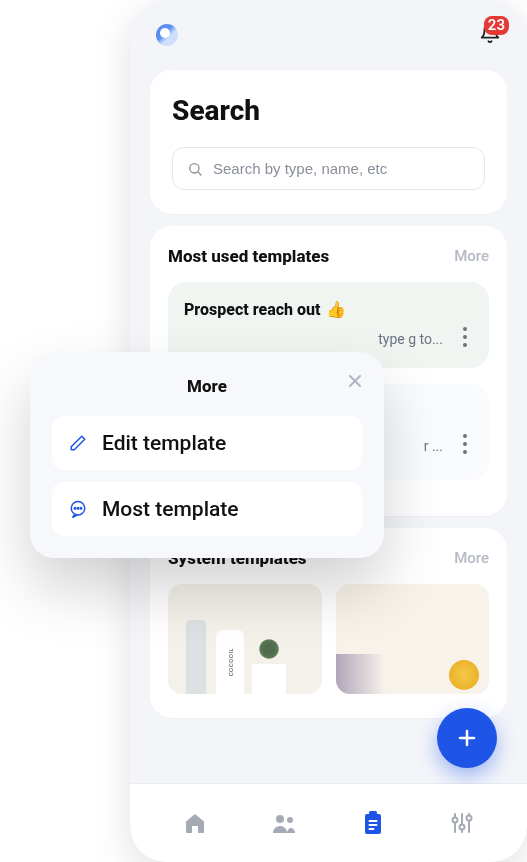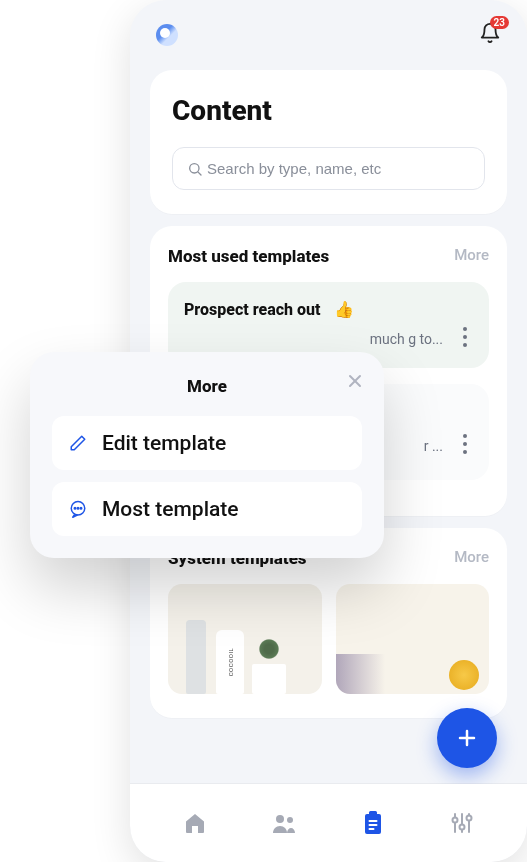--- a/index.html
+++ b/index.html
@@ -44,21 +44,21 @@
     width: 10px; height: 10px;
     border-radius: 50%;
     background: #fff;
   }
   .bell-wrap { position: relative; }
   .bell-badge {
     position: absolute;
     top: -6px; right: -8px;
     background: #e53935;
     color: #fff;
-    font-size: 10px;
+    font-size: 15px;
     font-weight: 600;
     border-radius: 8px;
     padding: 1px 4px;
     line-height: 1.1;
   }
   .scroll {
     flex: 1;
     padding: 0 20px 120px 20px;
     overflow: hidden;
   }
@@ -72,38 +72,39 @@
   .card.tight { padding: 20px 18px; }
   .page-title {
     font-size: 28px;
     font-weight: 800;
     color: #111;
   }
   .search {
     margin-top: 20px;
     display: flex;
     align-items: center;
-    gap: 4px;
+    gap: 10px;
     border: 1px solid #e2e5ec;
     border-radius: 12px;
     padding: 12px 14px;
     color: #8a8f9a;
   }
   .search input {
     border: none;
     outline: none;
     font-size: 15px;
     flex: 1;
     background: transparent;
     color: #333;
   }
   .search input::placeholder { color: #8a8f9a; }
   .section-head {
     display: flex;
     justify-content: space-between;
+    align-items: center;
     margin-bottom: 16px;
   }
   .section-title {
     font-size: 17px;
     font-weight: 800;
     color: #111;
   }
   .more-link {
     font-size: 15px;
     color: #b4b9c4;
@@ -117,21 +118,21 @@
     position: relative;
   }
   .template.alt { background: #fafbfc; }
   .template-title {
     font-size: 16px;
     font-weight: 800;
     color: #111;
     margin-bottom: 10px;
     display: flex;
     align-items: center;
-    gap: 14px;
+    gap: 6px;
   }
   .template-body {
     font-size: 14px;
     color: #6c7280;
     line-height: 1.5;
     padding-right: 30px;
   }
   .kebab {
     position: absolute;
     right: 10px;
@@ -314,21 +315,21 @@
           <path d="M18 8a6 6 0 10-12 0c0 7-3 9-3 9h18s-3-2-3-9"></path>
           <path d="M13.7 21a2 2 0 01-3.4 0"></path>
         </svg>
       <span class="bell-badge">23</span>
     </div>
   </div>
 
   <div class="scroll">
 
     <div class="card">
-      <div class="page-title">Content</div>
+      <div class="page-title">Search</div>
       <div class="search">
         <svg width="16" height="16" viewBox="0 0 24 24" fill="none" stroke="#8a8f9a" stroke-width="2" stroke-linecap="round">
             <circle cx="11" cy="11" r="7"></circle>
             <line x1="21" y1="21" x2="16.65" y2="16.65"></line>
           </svg>
         <input type="text" placeholder="Search by type, name, etc" style="">
       </div>
     </div>
 
     <div class="card tight">
@@ -336,21 +337,21 @@
         <div class="section-title">Most used templates</div>
         <div class="more-link">More</div>
       </div>
 
       <div class="template">
         <div class="template-title">
           <span>Prospect reach out</span>
           <span>👍</span>
         </div>
         <div class="template-body" style="text-align:right;">
-          <span>much g to...</span>
+          <span>type g to...</span>
         </div>
         <div class="kebab">
           <span></span>
             <span></span>
             <span></span>
         </div>
       </div>
 
       <div class="template alt" style="height:96px;">
         <div class="template-body" style="text-align:right; margin-top:34px;">

